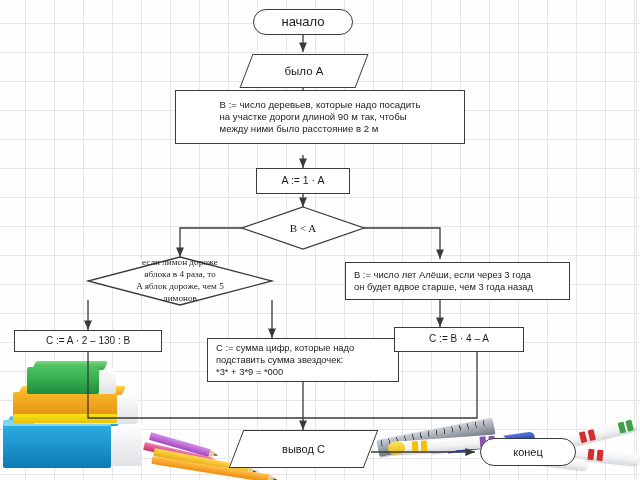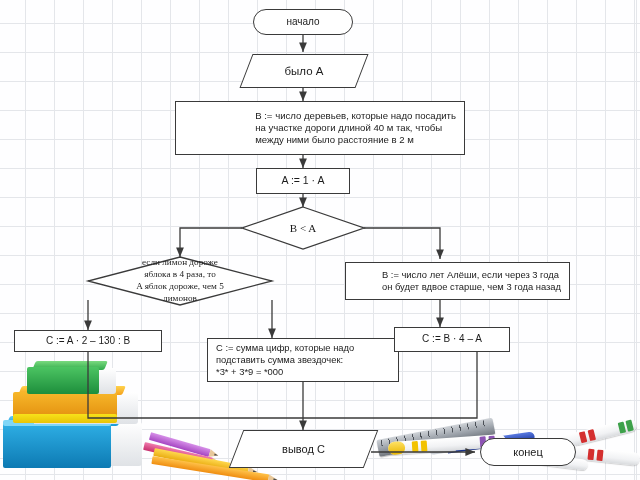--- a/index.html
+++ b/index.html
@@ -180,33 +180,33 @@
 
       <path d="M303,382 L303,430" marker-end="url(#arw)"></path>
 
       <path d="M371,452 L475,452" marker-end="url(#arw)"></path>
 
       <polygon points="303,207 364,228 303,249 242,228" fill="#ffffff"></polygon>
       <polygon points="180,257 272,281 180,305 88,281" fill="#ffffff"></polygon>
     </g>
   </svg>
 
-  <div class="node terminator" style="left:253px;top:9px;width:100px;height:26px;font-size:10px;">
+  <div class="node terminator" style="left:253px;top:9px;width:100px;height:26px;font-size:13px;">
     <span class="txt">начало</span>
   </div>
 
   <div class="node para" style="left:246px;top:54px;width:116px;height:34px;font-size:11.5px;">
     <span class="pshape"></span>
     <span class="ptext txt">было A</span>
   </div>
 
-  <div class="node rect pad left" style="left:175px;top:101px;width:290px;height:54px;font-size:9.6px;justify-content:flex-end;">
+  <div class="node rect pad left" style="left:175px;top:90px;width:290px;height:54px;font-size:9.6px;justify-content:center;">
     <div class="txt">
       <div>B := число деревьев, которые надо посадить</div>
-      <div>на участке дороги длиной 40 м так, чтобы</div>
+      <div>на участке дороги длиной 90 м так, чтобы</div>
       <div>между ними было расстояние в 2 м</div>
     </div>
   </div>
 
   <div class="node rect" style="left:256px;top:168px;width:94px;height:26px;font-size:10.5px;">
     <span class="txt">A := 1 · A</span>
   </div>
 
   <div class="node diamond" style="left:242px;top:207px;width:122px;height:42px;font-size:11px;">
     <span class="dtext txt">B &lt; A</span>
@@ -214,40 +214,40 @@
 
   <div class="node diamond" style="left:88px;top:257px;width:184px;height:48px;font-size:9.2px;">
     <div class="dtext txt" style="width:92%;">
       <div>если лимон дороже</div>
       <div>яблока в 4 раза, то</div>
       <div>A яблок дороже, чем 5</div>
       <div>лимонов</div>
     </div>
   </div>
 
-  <div class="node rect pad left" style="left:345px;top:262px;width:225px;height:38px;font-size:9.4px;justify-content:flex-end;">
+  <div class="node rect pad left" style="left:345px;top:262px;width:225px;height:38px;font-size:9.4px;justify-content:flex-start;">
     <div class="txt">
       <div>B := число лет Алёши, если через 3 года</div>
       <div>он будет вдвое старше, чем 3 года назад</div>
     </div>
   </div>
 
   <div class="node rect" style="left:14px;top:330px;width:148px;height:22px;font-size:10px;">
     <span class="txt">C := A · 2 – 130 : B</span>
   </div>
 
   <div class="node rect pad left" style="left:207px;top:338px;width:192px;height:44px;font-size:9.4px;justify-content:flex-start;">
     <div class="txt">
       <div>C := сумма цифр, которые надо</div>
       <div>подставить  сумма  звездочек:</div>
       <div>*3* +  3*9 = *000</div>
     </div>
   </div>
 
-  <div class="node rect" style="left:394px;top:327px;width:116px;height:25px;font-size:10px;">
+  <div class="node rect" style="left:394px;top:327px;width:130px;height:25px;font-size:10px;">
     <span class="txt">C := B · 4 – A</span>
   </div>
 
   <div class="node para" style="left:236px;top:430px;width:135px;height:38px;font-size:11px;">
     <span class="pshape"></span>
     <span class="ptext txt">вывод C</span>
   </div>
 
   <div class="node terminator" style="left:480px;top:438px;width:96px;height:28px;font-size:11px;">
     <span class="txt">конец</span>

